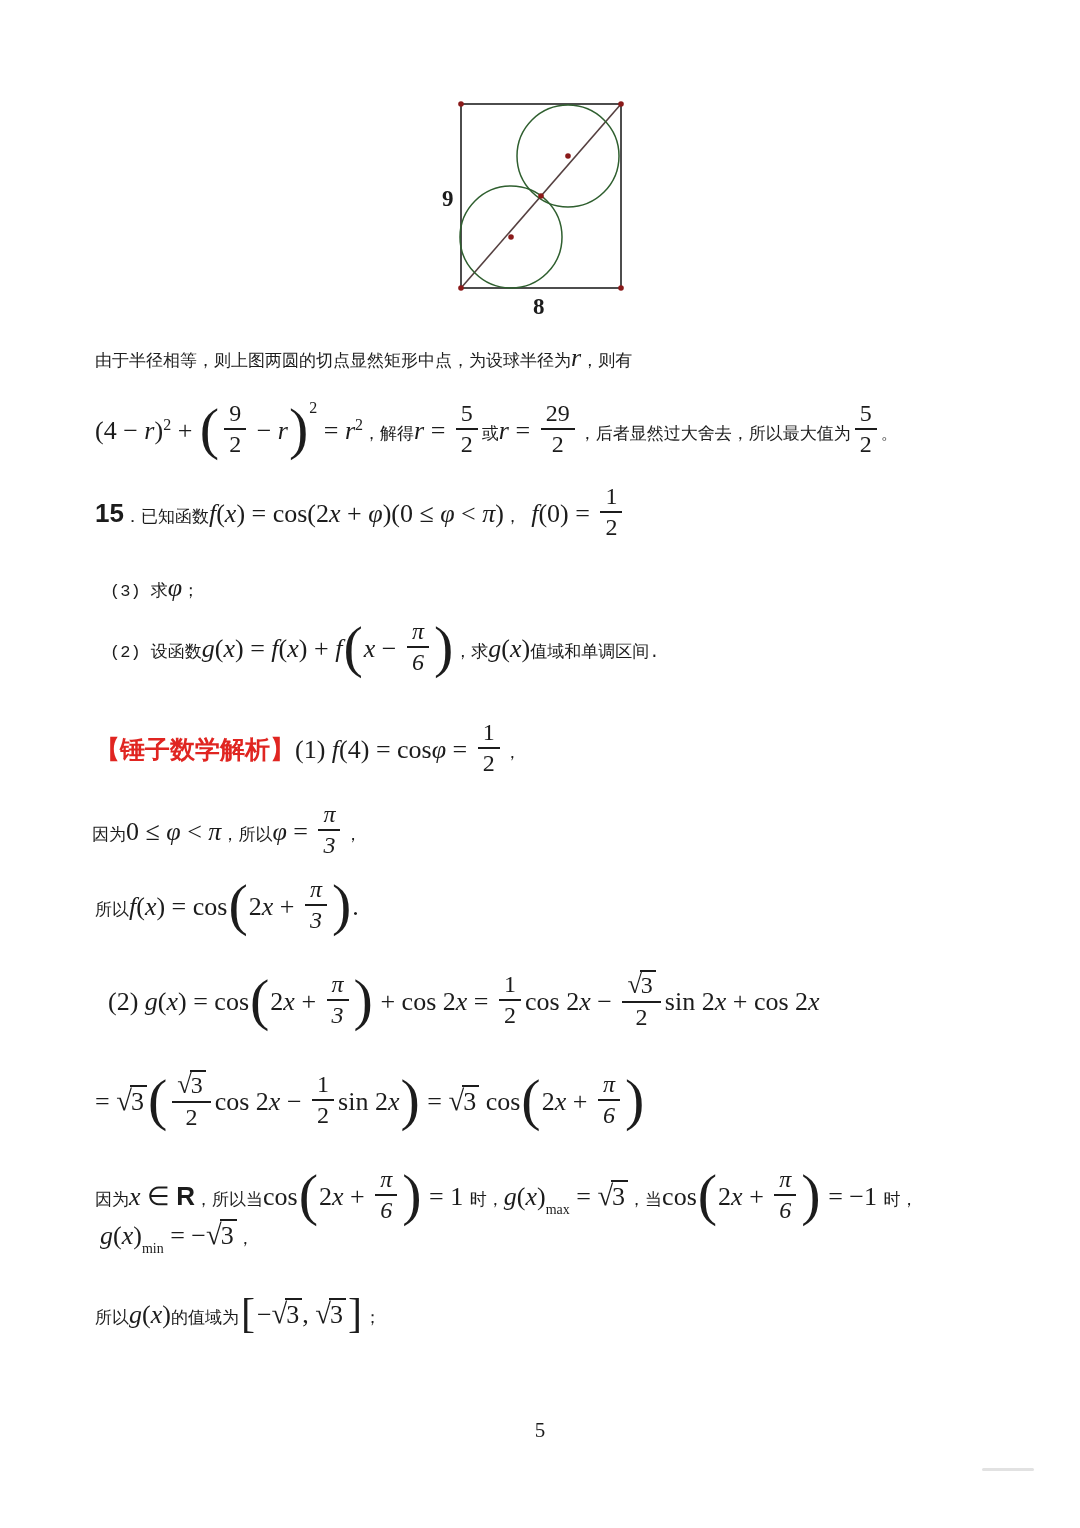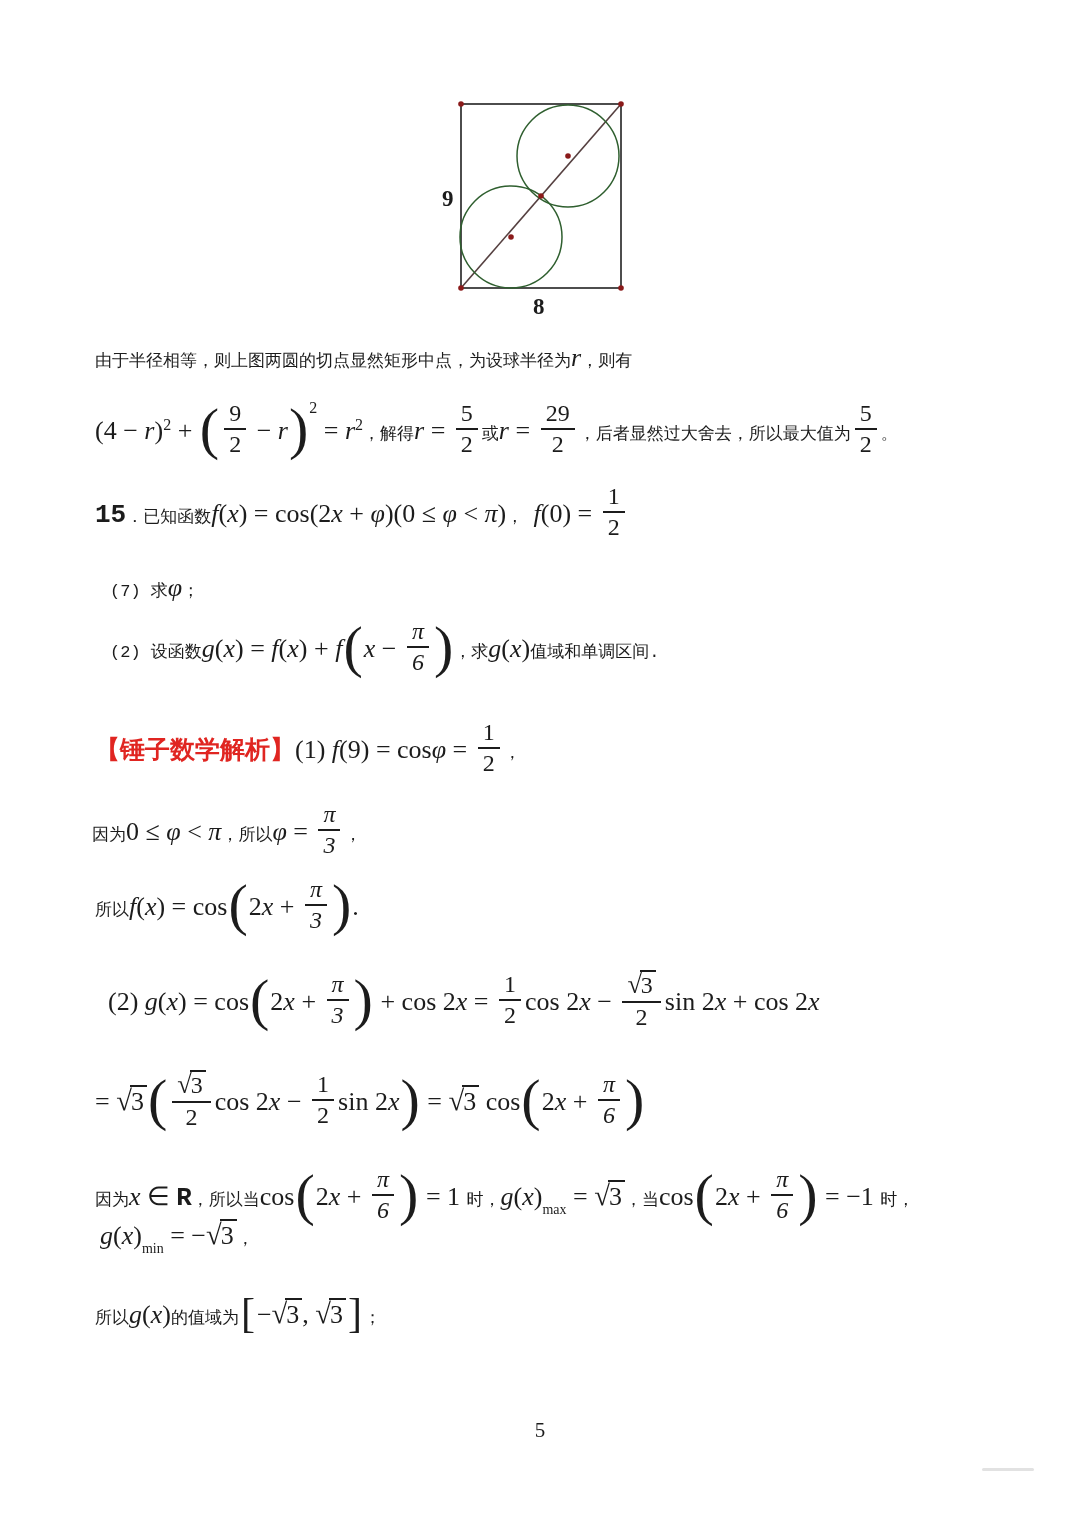--- a/index.html
+++ b/index.html
@@ -1,21 +1,21 @@
 <!DOCTYPE html>
 <html><head>
 <meta charset="utf-8">
 <style>
   html,body{margin:0;padding:0;background:#ffffff;}
   .page{position:relative;width:1080px;height:1528px;background:#ffffff;overflow:hidden;
         font-family:"Liberation Serif",serif;color:#1c1c1c;}
   .line{position:absolute;white-space:nowrap;font-size:26px;line-height:1.25;}
   .mr{font-family:"Liberation Serif",serif;}
   .mi{font-family:"Liberation Serif",serif;font-style:italic;}
-  .mb{font-family:Liberation Mono, monospace;font-weight:bold;}
+  .mb{font-family:Liberation Sans, sans-serif;font-weight:bold;}
   .mc{font-family:Liberation Mono, monospace;font-size:17px;}
   .mred{font-family:"Liberation Sans",sans-serif;font-weight:bold;font-size:25px;color:#e02521;margin-top:32px;}
   .msup{font-size:16px;vertical-align:9px;}
   .msupt{font-size:16px;vertical-align:26px;}
   .msub{font-size:14px;vertical-align:-9px;font-family:Liberation Serif, serif;}
   .bigp{font-family:"Liberation Serif",serif;font-size:58px;font-weight:300;line-height:1;
         display:inline-block;vertical-align:middle;transform:translateY(-4px);margin:0 1px;}
   .bigb{font-family:"Liberation Serif",serif;font-size:42px;font-weight:400;line-height:1;
         display:inline-block;vertical-align:middle;transform:translateY(-4px);margin:0 2px;}
   .frac{display:inline-block;vertical-align:middle;text-align:center;margin:0 4px;transform:translateY(-4px);}
@@ -51,23 +51,23 @@
       <circle cx="128" cy="62" r="2.8" fill="#8a1a1a"></circle>
       <circle cx="101" cy="102" r="2.8" fill="#8a1a1a"></circle>
     </g>
     <text x="2" y="112" class="fig-label" fill="#1c1c1c">9</text>
     <text x="93" y="220" class="fig-label" fill="#1c1c1c">8</text>
   </svg>
 
   <div class="line" style="left:95px;top:342px"><span class="mc">由于半径相等，则上图两圆的切点显然矩形中点，为设球半径为</span><span class="mi">r</span><span class="mc">，则有</span></div>
   <div class="line" style="left:95px;top:398px"><span class="mr">(4 − </span><span class="mi">r</span><span class="mr">)</span><span class="msup">2</span><span class="mr"> + </span><span class="bigp">(</span><span class="frac"><span class="num">9</span><span class="den">2</span></span><span class="mr"> − </span><span class="mi">r</span><span class="bigp">)</span><span class="msupt">2</span><span class="mr"> = </span><span class="mi">r</span><span class="msup">2</span><span class="mc">，解得</span><span class="mi">r</span><span class="mr"> = </span><span class="frac"><span class="num">5</span><span class="den">2</span></span><span class="mc">或</span><span class="mi">r</span><span class="mr"> = </span><span class="frac"><span class="num">29</span><span class="den">2</span></span><span class="mc">，后者显然过大舍去，所以最大值为</span><span class="frac"><span class="num">5</span><span class="den">2</span></span><span class="mc">。</span></div>
   <div class="line" style="left:95px;top:488px"><span class="mb">15</span><span class="mc">．已知函数</span><span class="mi">f</span><span class="mr">(</span><span class="mi">x</span><span class="mr">) = cos(2</span><span class="mi">x</span><span class="mr"> + </span><span class="mi">φ</span><span class="mr">)(0 ≤ </span><span class="mi">φ</span><span class="mr"> &lt; </span><span class="mi">π</span><span class="mr">)</span><span class="mc">， </span><span class="mi">f</span><span class="mr">(0) = </span><span class="frac"><span class="num">1</span><span class="den">2</span></span></div>
-  <div class="line" style="left:110px;top:572px"><span class="mc">(7) 求</span><span class="mi">φ</span><span class="mc">；</span></div>
+  <div class="line" style="left:110px;top:572px"><span class="mc">(3) 求</span><span class="mi">φ</span><span class="mc">；</span></div>
   <div class="line" style="left:110px;top:622px"><span class="mc">(2) 设函数</span><span class="mi">g</span><span class="mr">(</span><span class="mi">x</span><span class="mr">) = </span><span class="mi">f</span><span class="mr">(</span><span class="mi">x</span><span class="mr">) + </span><span class="mi">f</span><span class="bigp">(</span><span class="mi">x</span><span class="mr"> − </span><span class="frac it"><span class="num">π</span><span class="den">6</span></span><span class="bigp">)</span><span class="mc">，求</span><span class="mi">g</span><span class="mr">(</span><span class="mi">x</span><span class="mr">)</span><span class="mc">值域和单调区间.</span></div>
-  <div class="line" style="left:95px;top:724px"><span class="mred">【锤子数学解析】</span><span class="mr">(1)  </span><span class="mi">f</span><span class="mr">(9) = cos</span><span class="mi">φ</span><span class="mr"> = </span><span class="frac"><span class="num">1</span><span class="den">2</span></span><span class="mc">，</span></div>
+  <div class="line" style="left:95px;top:724px"><span class="mred">【锤子数学解析】</span><span class="mr">(1)  </span><span class="mi">f</span><span class="mr">(4) = cos</span><span class="mi">φ</span><span class="mr"> = </span><span class="frac"><span class="num">1</span><span class="den">2</span></span><span class="mc">，</span></div>
   <div class="line" style="left:92px;top:806px"><span class="mc">因为</span><span class="mr">0 ≤ </span><span class="mi">φ</span><span class="mr"> &lt; </span><span class="mi">π</span><span class="mc">，所以</span><span class="mi">φ</span><span class="mr"> = </span><span class="frac it"><span class="num">π</span><span class="den">3</span></span><span class="mc">，</span></div>
   <div class="line" style="left:95px;top:880px"><span class="mc">所以</span><span class="mi">f</span><span class="mr">(</span><span class="mi">x</span><span class="mr">) = cos</span><span class="bigp">(</span><span class="mr">2</span><span class="mi">x</span><span class="mr"> + </span><span class="frac it"><span class="num">π</span><span class="den">3</span></span><span class="bigp">)</span><span class="mr">.</span></div>
   <div class="line" style="left:108px;top:974px"><span class="mr">(2)  </span><span class="mi">g</span><span class="mr">(</span><span class="mi">x</span><span class="mr">) = cos</span><span class="bigp">(</span><span class="mr">2</span><span class="mi">x</span><span class="mr"> + </span><span class="frac it"><span class="num">π</span><span class="den">3</span></span><span class="bigp">)</span><span class="mr"> + cos 2</span><span class="mi">x</span><span class="mr"> = </span><span class="frac"><span class="num">1</span><span class="den">2</span></span><span class="mr">cos 2</span><span class="mi">x</span><span class="mr"> − </span><span class="frac"><span class="num"><span class="sqrt"><span class="rad">√</span><span class="rdc">3</span></span></span><span class="den">2</span></span><span class="mr">sin 2</span><span class="mi">x</span><span class="mr"> + cos 2</span><span class="mi">x</span></div>
   <div class="line" style="left:95px;top:1074px"><span class="mr">= </span><span class="sqrt"><span class="rad">√</span><span class="rdc">3</span></span><span class="bigp">(</span><span class="frac"><span class="num"><span class="sqrt"><span class="rad">√</span><span class="rdc">3</span></span></span><span class="den">2</span></span><span class="mr">cos 2</span><span class="mi">x</span><span class="mr"> − </span><span class="frac"><span class="num">1</span><span class="den">2</span></span><span class="mr">sin 2</span><span class="mi">x</span><span class="bigp">)</span><span class="mr"> = </span><span class="sqrt"><span class="rad">√</span><span class="rdc">3</span></span><span class="mr"> cos</span><span class="bigp">(</span><span class="mr">2</span><span class="mi">x</span><span class="mr"> + </span><span class="frac it"><span class="num">π</span><span class="den">6</span></span><span class="bigp">)</span></div>
   <div class="line" style="left:95px;top:1170px"><span class="mc">因为</span><span class="mi">x</span><span class="mr"> ∈ </span><span class="mb">R</span><span class="mc">，所以当</span><span class="mr">cos</span><span class="bigp">(</span><span class="mr">2</span><span class="mi">x</span><span class="mr"> + </span><span class="frac it"><span class="num">π</span><span class="den">6</span></span><span class="bigp">)</span><span class="mr"> = 1 </span><span class="mc">时，</span><span class="mi">g</span><span class="mr">(</span><span class="mi">x</span><span class="mr">)</span><span class="msub">max</span><span class="mr"> = </span><span class="sqrt"><span class="rad">√</span><span class="rdc">3</span></span><span class="mc">，当</span><span class="mr">cos</span><span class="bigp">(</span><span class="mr">2</span><span class="mi">x</span><span class="mr"> + </span><span class="frac it"><span class="num">π</span><span class="den">6</span></span><span class="bigp">)</span><span class="mr"> = −1 </span><span class="mc">时，</span></div>
   <div class="line" style="left:100px;top:1217px"><span class="mi">g</span><span class="mr">(</span><span class="mi">x</span><span class="mr">)</span><span class="msub">min</span><span class="mr"> = −</span><span class="sqrt"><span class="rad">√</span><span class="rdc">3</span></span><span class="mc">，</span></div>
   <div class="line" style="left:95px;top:1296px"><span class="mc">所以</span><span class="mi">g</span><span class="mr">(</span><span class="mi">x</span><span class="mr">)</span><span class="mc">的值域为</span><span class="bigb">[</span><span class="mr">−</span><span class="sqrt"><span class="rad">√</span><span class="rdc">3</span></span><span class="mr">, </span><span class="sqrt"><span class="rad">√</span><span class="rdc">3</span></span><span class="bigb">]</span><span class="mc">；</span></div>
 
   <div class="footer">5</div>
   <div class="faint-mark"></div>

